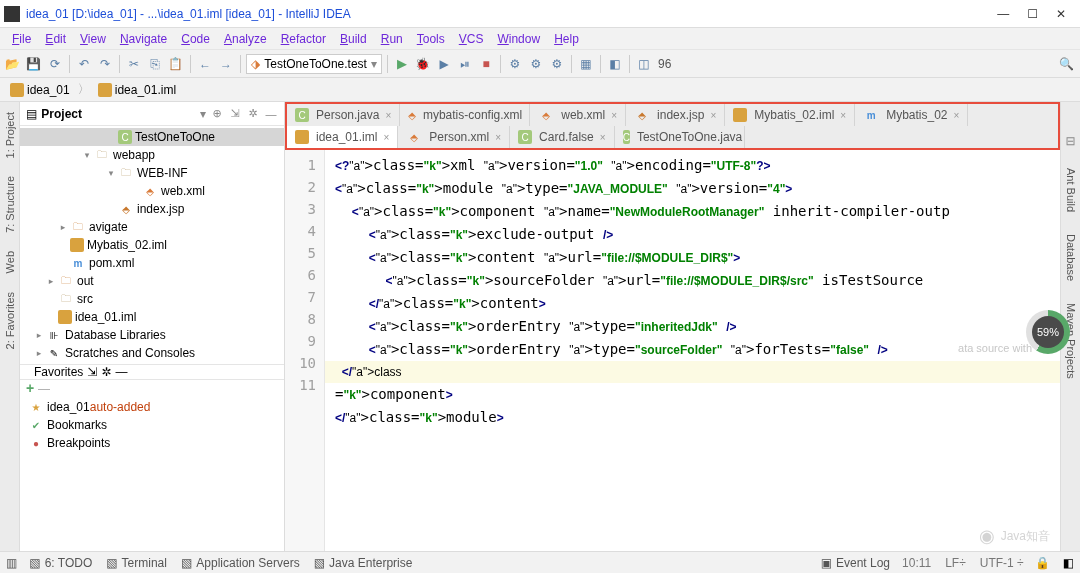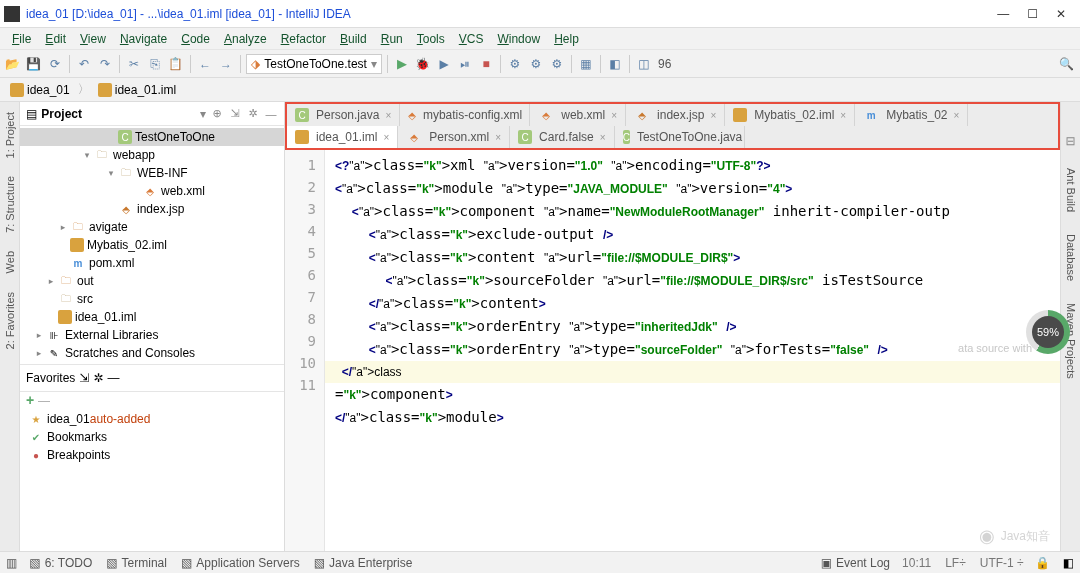--- a/index.html
+++ b/index.html
@@ -2,21 +2,21 @@
 <html><head>
 <meta charset="utf-8">
 <style>
 * { margin:0; padding:0; box-sizing:border-box; font-family:"Segoe UI",Arial,sans-serif; font-size:12px; }
 body { width:1080px; height:573px; background:#f2f2f2; overflow:hidden; position:relative; }
 .titlebar { height:28px; background:#fff; display:flex; align-items:center; padding:0 4px; border-bottom:1px solid #ddd; }
 .titlebar .icon { width:16px; height:16px; background:#333; margin-right:6px; }
 .titlebar .title { flex:1; color:#1d4ed8; }
 .winbtns { display:flex; gap:18px; align-items:center; font-size:14px; color:#333; padding-right:10px; }
 .menubar { height:22px; background:#f2f2f2; display:flex; align-items:center; padding:0 6px; gap:2px; border-bottom:1px solid #e5e5e5; }
-.menubar span { padding:2px 6px; color:#14532d; }
+.menubar span { padding:2px 6px; color:#6d28d9; }
 .menubar span u { text-decoration:underline; }
 .toolbar { height:28px; background:#f2f2f2; display:flex; align-items:center; padding:0 4px; gap:3px; border-bottom:1px solid #dcdcdc; }
 .tb-ic { width:18px; height:18px; display:flex; align-items:center; justify-content:center; color:#5b7fa6; font-size:12px; }
 .tb-sep { width:1px; height:18px; background:#ccc; margin:0 2px; }
 .combo { height:20px; border:1px solid #ccc; background:#fff; display:flex; align-items:center; padding:0 4px; gap:4px; }
 .run-arrow { color:#59a869; font-size:13px; }
 .breadcrumb { height:24px; background:#f2f2f2; display:flex; align-items:center; padding:0 6px; gap:2px; border-bottom:1px solid #dcdcdc; }
 .bc-item { display:flex; align-items:center; gap:3px; padding:1px 4px; }
 .bc-sep { color:#999; padding:0 2px; }
 .main { display:flex; height:calc(100% - 28px - 22px - 28px - 24px - 22px); }
@@ -29,21 +29,21 @@
 .tree { flex:0 0 auto; padding:2px 0; overflow:hidden; }
 .tree-row { display:flex; align-items:center; height:18px; padding-right:4px; }
 .tree-row.sel { background:#d6d6d6; }
 .tw { width:14px; text-align:center; color:#888; font-size:9px; }
 .file-ic { width:16px; height:16px; display:inline-flex; align-items:center; justify-content:center; font-size:10px; margin-right:3px; }
 .ic-c { background:#a4c97b; color:#fff; border-radius:2px; width:14px; height:14px; }
 .ic-folder { color:#b09460; }
 .ic-xml { color:#d97b3a; }
 .ic-jsp { color:#c8782d; }
 .ic-m { color:#4a8fd8; font-weight:bold; }
-.fav-hdr { height:28px; border-top:1px solid #e5e5e5; border-bottom:1px solid #e5e5e5; display:flex; align-items:center; padding:0 6px; gap:4px; }
+.fav-hdr { height:16px; border-top:1px solid #e5e5e5; border-bottom:1px solid #e5e5e5; display:flex; align-items:center; padding:0 14px; gap:4px; }
 .fav-body { padding:2px 0; }
 .plus-green { color:#59a869; font-weight:bold; font-size:14px; padding:0 6px; }
 .editor { flex:1; display:flex; flex-direction:column; background:#fff; position:relative; }
 .tabs-area { border:2px solid #e74c3c; }
 .tabrow { display:flex; height:22px; background:#ececec; }
 .tab { display:flex; align-items:center; padding:0 8px; gap:4px; border-right:1px solid #d4d4d4; color:#555; max-width:130px; overflow:hidden; white-space:nowrap; }
 .tab.active { background:#fff; }
 .tab .x { color:#999; font-size:10px; margin-left:2px; }
 .editor-body { flex:1; display:flex; overflow:hidden; }
 .gutter-ln { width:40px; background:#f7f7f7; border-right:1px solid #e5e5e5; text-align:right; padding:4px 8px 0 0; color:#a0a0a0; font-family:Consolas,monospace; font-size:14px; line-height:22px; }
@@ -208,21 +208,21 @@
           <span>src</span>
         </div>
         <div class="tree-row" style="padding-left: 24px;">
           <span class="tw"></span>
           <span class="mod-ic file-ic"></span>
           <span>idea_01.iml</span>
         </div>
         <div class="tree-row" style="padding-left: 12px;">
           <span class="tw">▸</span>
           <span class="file-ic">⊪</span>
-          <span>External Libraries</span>
+          <span>Database Libraries</span>
         </div>
         <div class="tree-row" style="padding-left: 12px;">
           <span class="tw">▸</span>
           <span class="file-ic">✎</span>
           <span>Scratches and Consoles</span>
         </div>
       </div>
 
     <div class="fav-hdr">
       <span class="ttl">Favorites</span>

